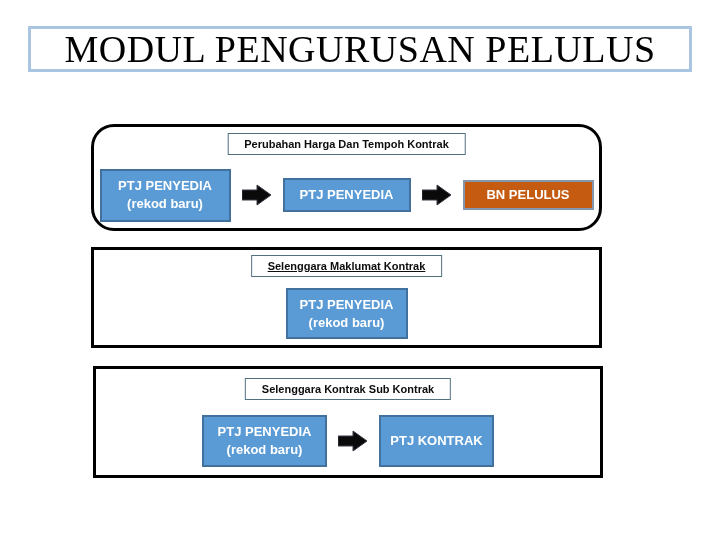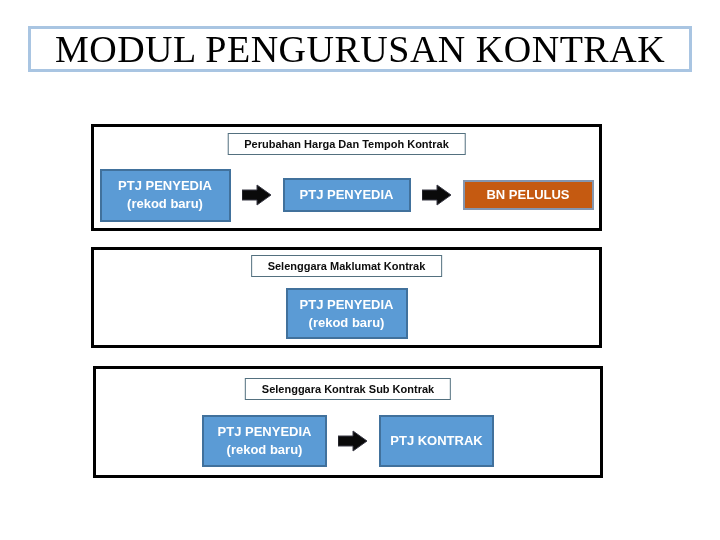--- a/index.html
+++ b/index.html
@@ -21,33 +21,33 @@
   }
 
   
   .note{
     position:absolute;left:65px;top:90px;
     font-size:11px;font-weight:bold;color:#000000;white-space:nowrap;
   }
 
   
   .section{position:absolute;border:3px solid #000000;background:#ffffff;}
-  #section1{left:91px;top:124px;width:505px;height:101px;}
+  #section1{left:91px;top:124px;width:505px;height:101px;border-radius:23px;}
   #section2{left:91px;top:247px;width:505px;height:95px;}
   #section3{left:93px;top:366px;width:504px;height:106px;}
 
   .sec-header{
     position:absolute;left:50%;transform:translateX(-50%);
     background:#ffffff;border:1px solid #53707f;
     height:20px;padding:0 16px;
     display:flex;align-items:center;justify-content:center;
     font-size:11px;font-weight:bold;color:#0d0d0d;white-space:nowrap;
   }
   #section1 .sec-header{top:6px;}
-  #section2 .sec-header{top:5px;}
+  #section2 .sec-header{top:5px;text-decoration:underline;}
   #section3 .sec-header{top:9px;}
 
   .flow{
     position:absolute;left:0;right:0;
     display:flex;align-items:center;justify-content:center;gap:11px;
   }
   #section1 .flow{top:40px;height:56px;}
   #section2 .flow{top:37px;height:53px;}
   #section3 .flow{top:45px;height:54px;}
 
@@ -67,21 +67,21 @@
   .b3b{width:111px;height:48px;}
 
   .arrow{flex:0 0 auto;display:block;}
 </style>
 </head>
 <body>
 
 <div class="slide">
 
   <div class="title-box">
-    <span class="title-text">MODUL PENGURUSAN KONTRAK</span>
+    <span class="title-text">MODUL PENGURUSAN PELULUS</span>
   </div>
 
 
   <div class="section" id="section1">
     <div class="sec-header">Perubahan Harga Dan Tempoh Kontrak</div>
     <div class="flow">
       <div class="step blue b1a">
         <span>PTJ PENYEDIA</span>
         <span>(rekod baru)</span>
       </div>

